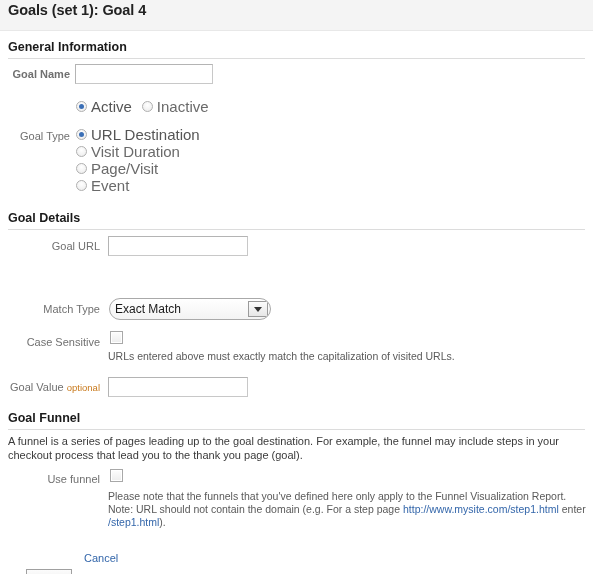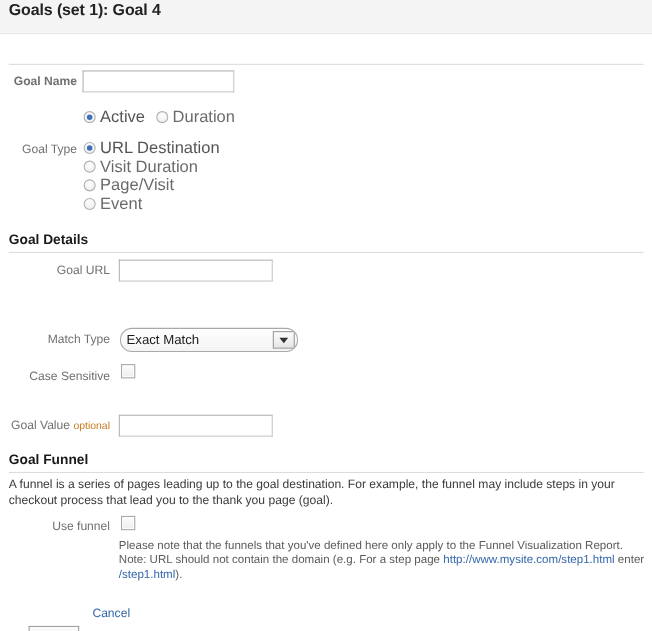--- a/index.html
+++ b/index.html
@@ -197,30 +197,31 @@
   }
 </style>
 </head>
 <body>
 
 <div class="page">
 
   <div class="title-band"></div>
   <div class="page-title">Goals (set 1): Goal 4</div>
 
+  <div class="section-head" style="top:40px;">General Information</div>
   <div class="rule" style="top:58px;"></div>
 
   <div class="lbl" style="left:0px; top:68px; width:70px;font-weight:bold;">Goal Name</div>
   <input class="txtfield" style="left: 75px; top: 64px; width: 138px; height: 20px;" type="text" value="" placeholder="">
 
   <div class="radio-wrap" style="left:76px; top:98px;">
     <span class="radio on"></span>
     <span class="radio-label">Active</span>
     <span class="radio"></span>
-    <span class="radio-label muted">Duration</span>
+    <span class="radio-label muted">Inactive</span>
   </div>
 
   <div class="lbl" style="left:0px; top:130px; width:70px;">Goal Type</div>
 
   <div class="radio-wrap" style="left:76px; top:126px;">
     <span class="radio on"></span>
     <span class="radio-label">URL Destination</span>
   </div>
   <div class="radio-wrap" style="left:76px; top:143px;">
     <span class="radio"></span>
@@ -245,20 +246,21 @@
   <div class="lbl" style="left:0px; top:303px; width:100px;">Match Type</div>
   <div class="selectbox" style="left:109px; top:298px; width:162px; height:22px;border-radius:11px;">
     <span>Exact Match</span>
     <span class="select-arrowbox">
         <span class="caret"></span>
       </span>
   </div>
 
   <div class="lbl" style="left:0px; top:336px; width:100px;">Case Sensitive</div>
   <div class="cbox" style="left:110px; top:331px;"></div>
+  <div class="help" style="left:108px; top:350px; width:478px;">URLs entered above must exactly match the capitalization of visited URLs.</div>
 
   <div class="lbl" style="left:0px; top:381px; width:100px;">
     <span>Goal Value</span>
     <span class="optional">optional</span>
   </div>
   <input class="txtfield" style="left: 108px; top: 377px; width: 140px; height: 20px;" type="text" value="" placeholder="">
 
   <div class="section-head" style="top:411px;">Goal Funnel</div>
   <div class="rule" style="top:429px;"></div>
 

